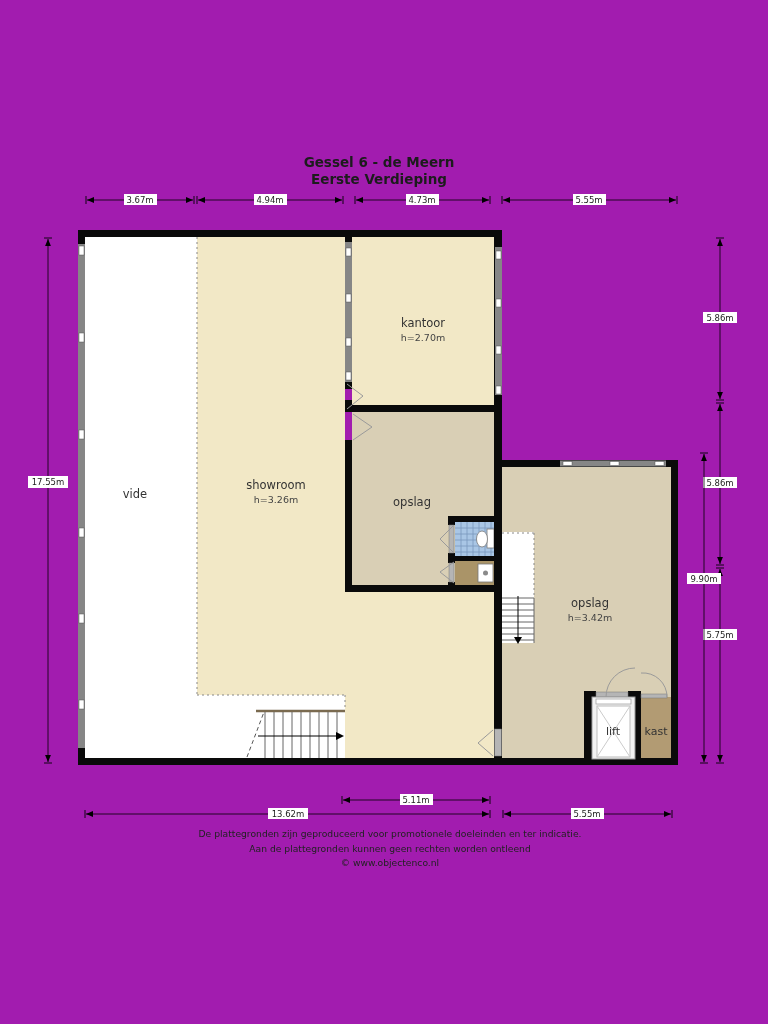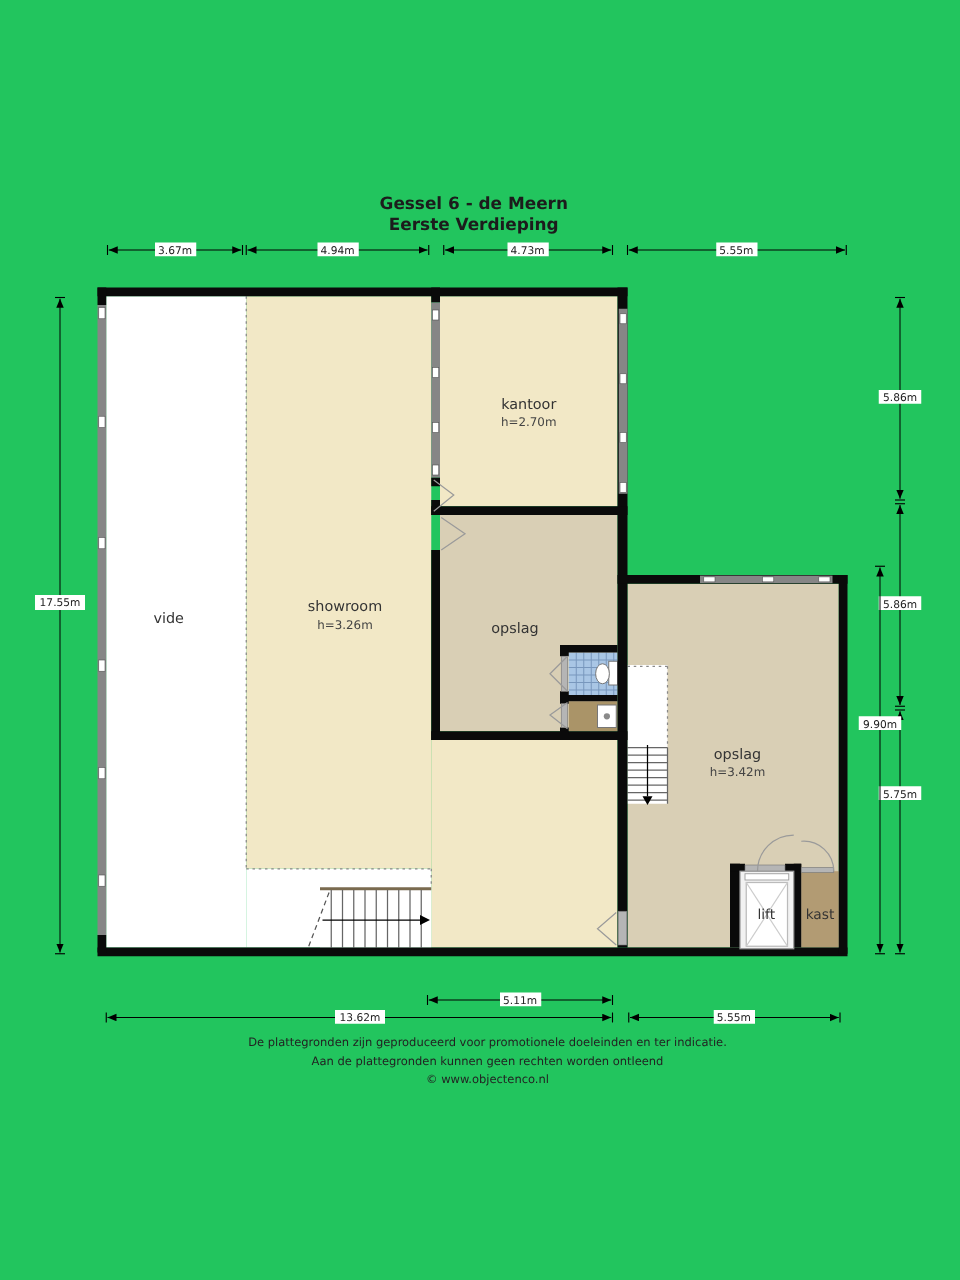--- a/index.html
+++ b/index.html
@@ -1,16 +1,16 @@
 <!DOCTYPE html>
 <html><head>
 <meta charset="utf-8">
 <style>
   html,body{margin:0;padding:0;background:#ffffff;}
-  .page{position:relative;width:768px;height:1024px;background:#22c55e;overflow:hidden;
+  .page{position:relative;width:768px;height:1024px;background:#a21caf;overflow:hidden;
         font-family:"DejaVu Sans","Liberation Sans",sans-serif;}
   svg{position:absolute;left:0;top:0;}
   text{fill:#2b2b2b;}
   .title-line{font-size:13.5px;font-weight:bold;fill:#1c1c1c;}
   .room-label{font-size:11.5px;fill:#333;}
   .room-label-sm{font-size:11px;fill:#333;}
   .height-label{font-size:9.5px;fill:#444;}
   .dim-label{font-size:8.5px;fill:#222;}
   .footer-line{font-size:9.2px;fill:#222;}
   .dimline{stroke:#000;stroke-width:0.8;fill:none;}

